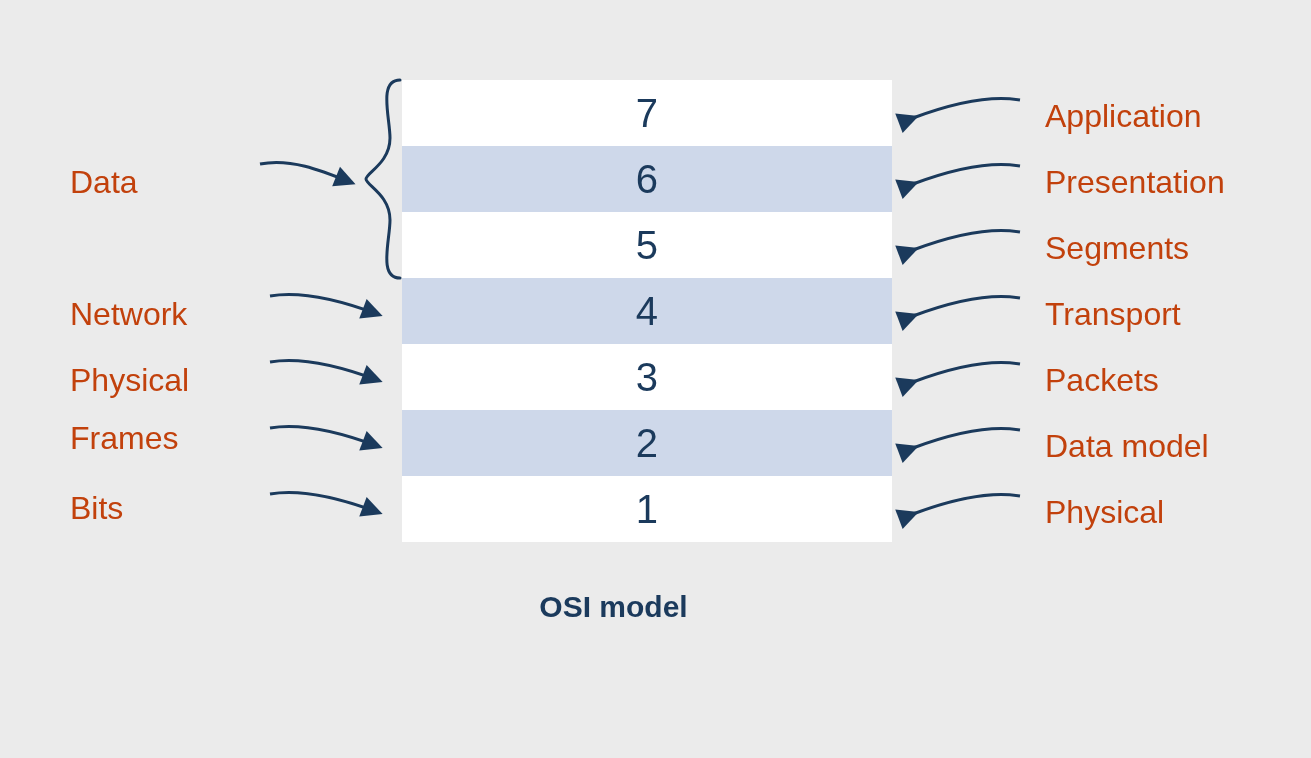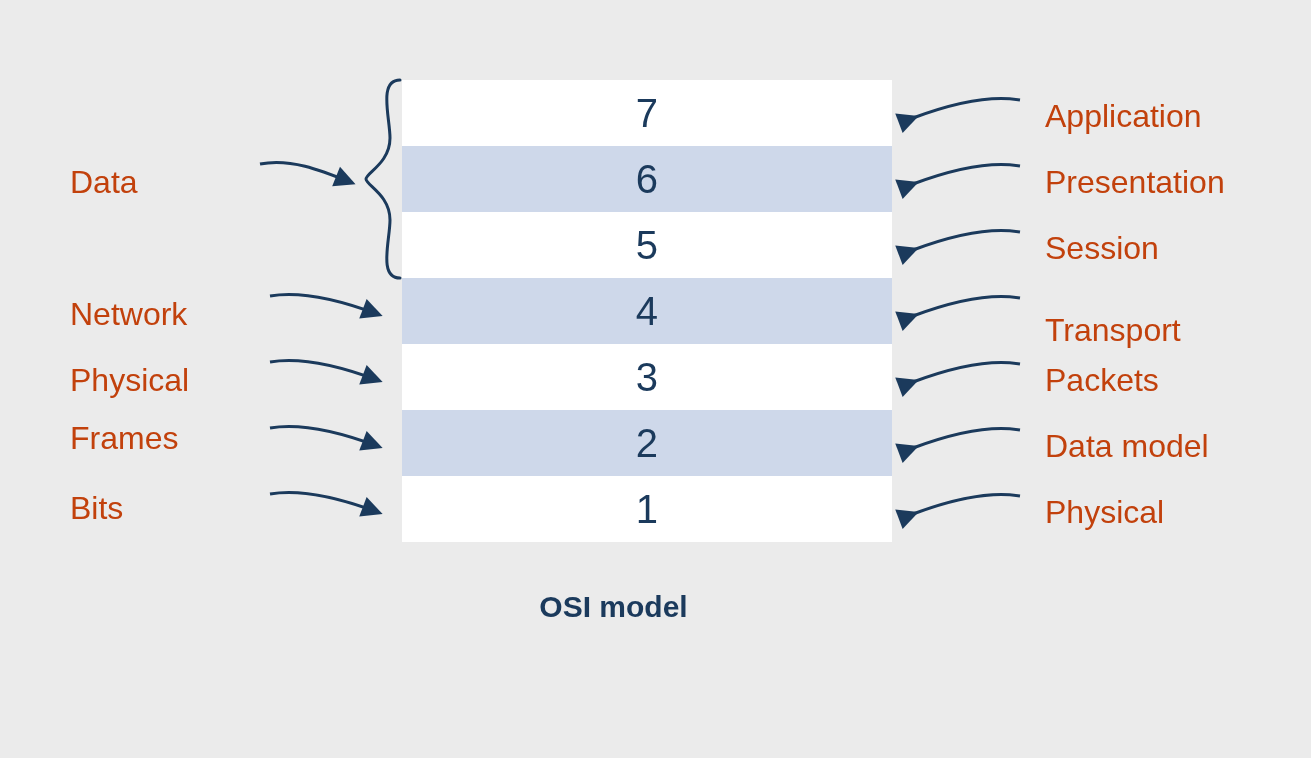--- a/index.html
+++ b/index.html
@@ -72,22 +72,22 @@
     <div class="layer alt">6</div>
     <div class="layer white">5</div>
     <div class="layer alt">4</div>
     <div class="layer white">3</div>
     <div class="layer alt">2</div>
     <div class="layer white">1</div>
   </div>
 
   <div class="label right" style="left:1045px; top:18px;">Application</div>
   <div class="label right" style="left:1045px; top:84px;">Presentation</div>
-  <div class="label right" style="left:1045px; top:150px;">Session</div>
-  <div class="label right" style="left:1045px; top:232px;">Transport</div>
+  <div class="label right" style="left:1045px; top:150px;">Segments</div>
+  <div class="label right" style="left:1045px; top:216px;">Transport</div>
   <div class="label right" style="left:1045px; top:282px;">Packets</div>
   <div class="label right" style="left:1045px; top:348px;">Data model</div>
   <div class="label right" style="left:1045px; top:414px;">Physical</div>
 
   <svg class="arrow-svg" style="left:905px; top:14px;" width="120" height="40">
       <defs>
         <marker id="ahR" markerWidth="9" markerHeight="9" refX="3" refY="4.5" orient="auto">
           <path d="M8,1 L1,4.5 L8,8 Z" fill="#1b3a5c"></path>
         </marker>
       </defs>

